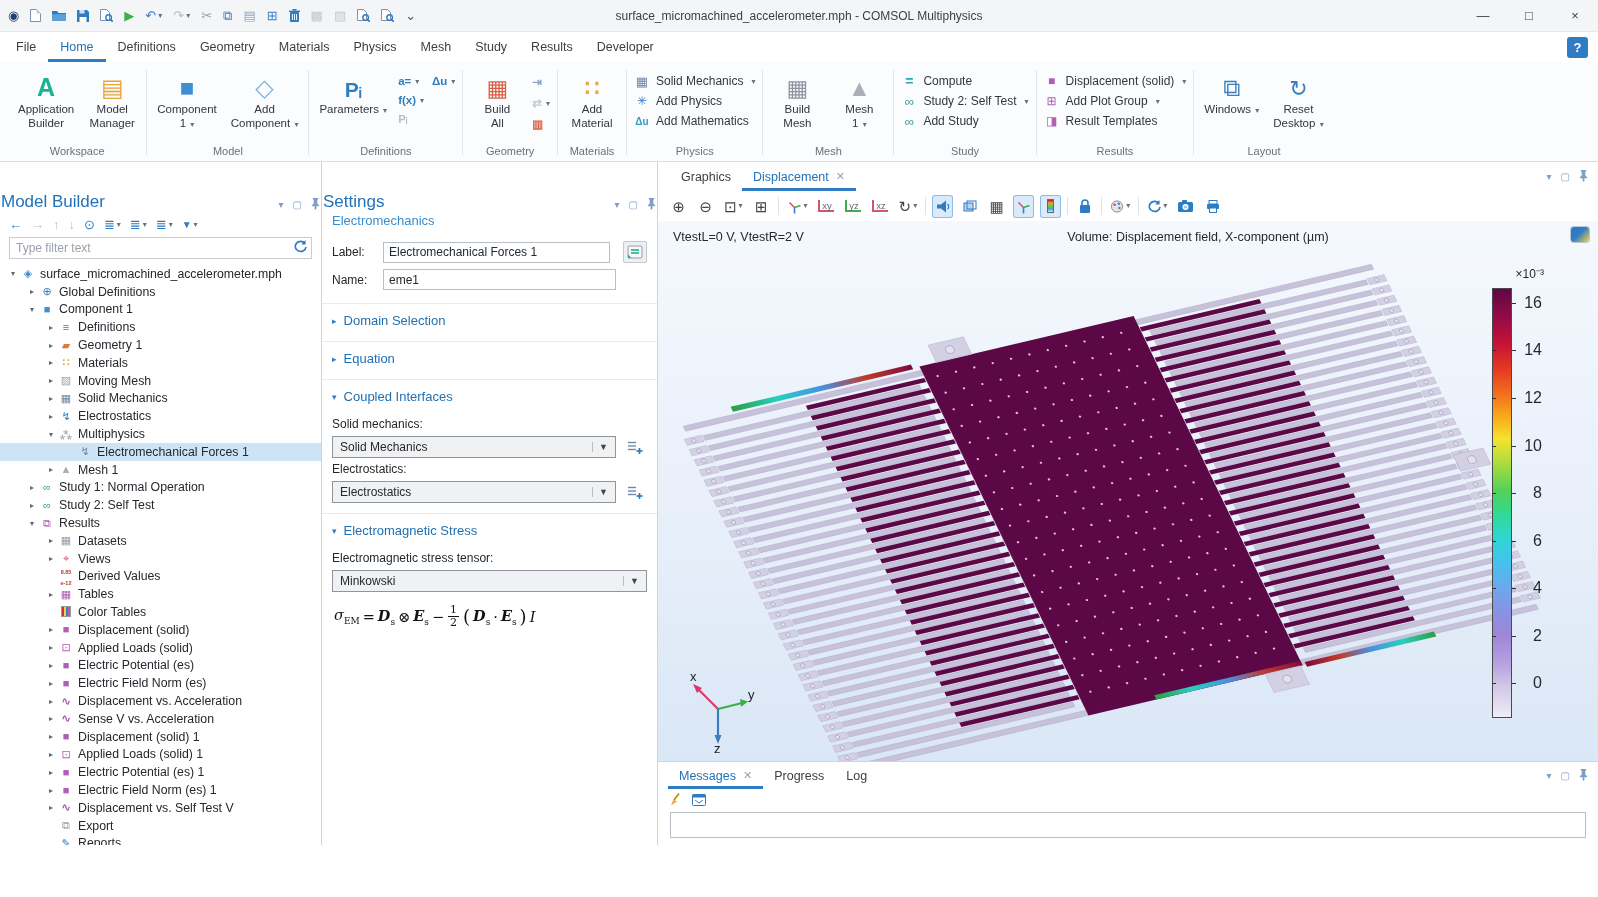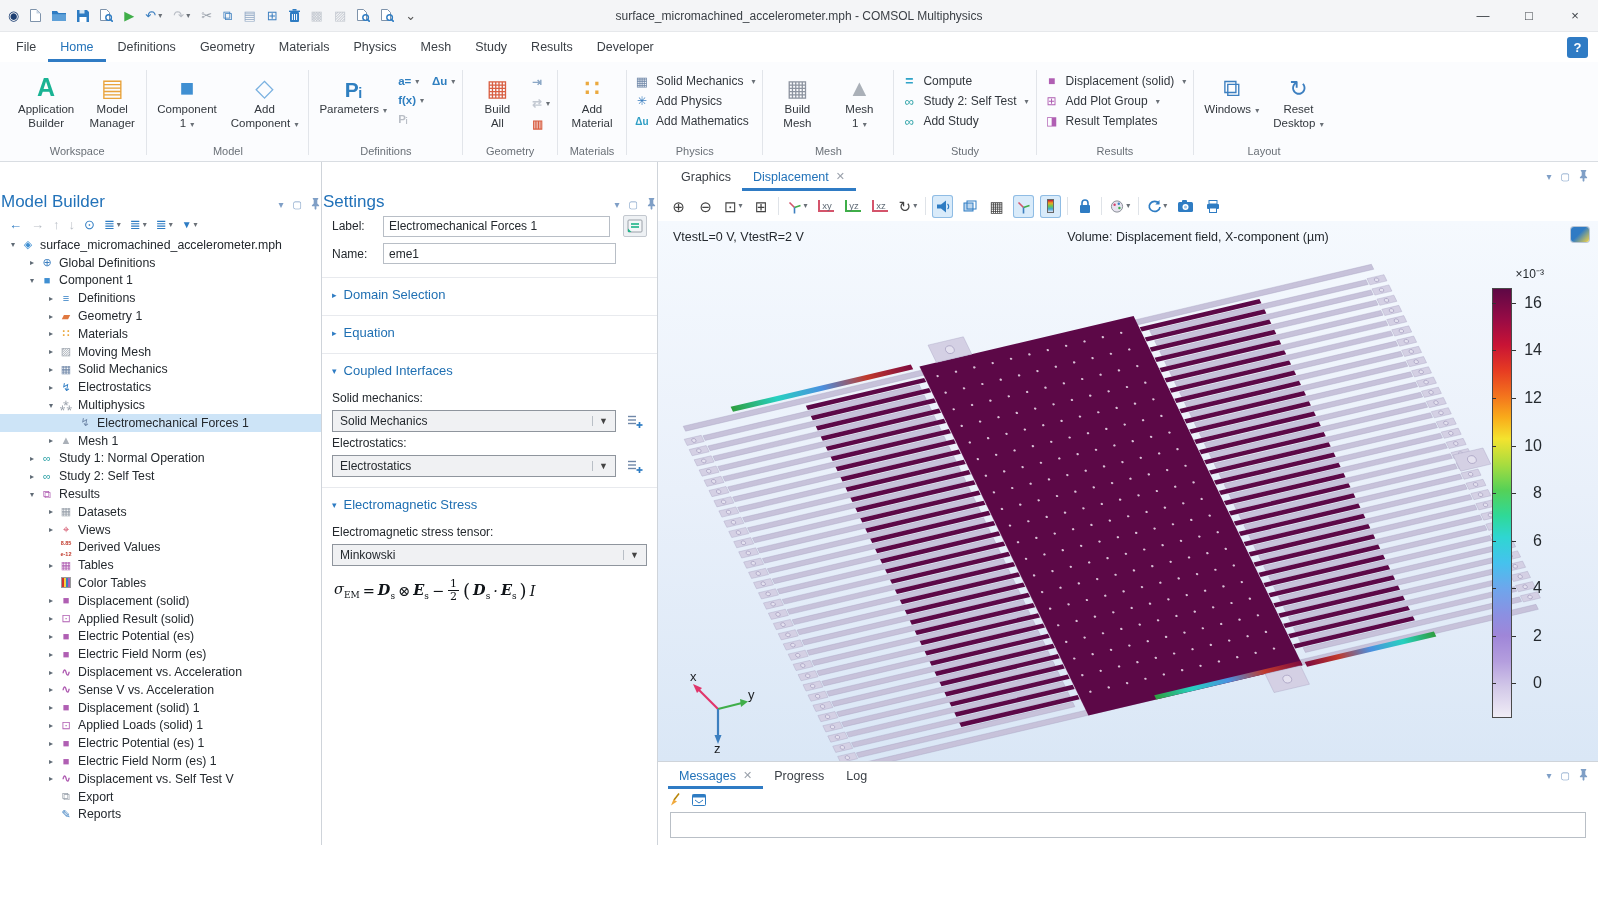--- a/index.html
+++ b/index.html
@@ -440,20 +440,27 @@
           </span>
           <span class="mbt">
             <span style="color: rgb(46, 124, 195); line-height: 1;">≣</span>
             <span class="garr">▾</span>
           </span>
           <span class="mbt">
             <span style="color: rgb(46, 124, 195); line-height: 1; font-size: 10px;">▼</span>
             <span class="garr">▾</span>
           </span>
         </div>
+      <div class="filter-row">
+        <input placeholder="Type filter text" style="">
+        <span class="refspot"><svg width="14" height="13" viewBox="0 0 14 13">
+              <path d="M12 3.5A5.4 5 0 1 0 13 7" fill="none" stroke="#2e7cc3" stroke-width="1.7"></path>
+              <path d="M12.5 0v4.4H8.3z" fill="#2e7cc3"></path>
+            </svg></span>
+      </div>
       <div class="tree" id="tree">
           <div class="titem" style="padding-left: 6px;">
             <span class="chev">▾</span>
             <span class="ticon" style="color: rgb(63, 143, 210);">◈</span>
             <span>surface_micromachined_accelerometer.mph</span>
           </div>
           <div class="titem" style="padding-left: 25px;">
             <span class="chev">▸</span>
             <span class="ticon" style="color: rgb(60, 127, 192);">⊕</span>
             <span>Global Definitions</span>
@@ -549,21 +556,21 @@
             <span>Color Tables</span>
           </div>
           <div class="titem" style="padding-left: 44px;">
             <span class="chev">▸</span>
             <span class="ticon" style="color: rgb(176, 95, 179);">■</span>
             <span>Displacement (solid)</span>
           </div>
           <div class="titem" style="padding-left: 44px;">
             <span class="chev">▸</span>
             <span class="ticon" style="color: rgb(176, 95, 179);">⊡</span>
-            <span>Applied Result (solid)</span>
+            <span>Applied Loads (solid)</span>
           </div>
           <div class="titem" style="padding-left: 44px;">
             <span class="chev">▸</span>
             <span class="ticon" style="color: rgb(176, 95, 179);">■</span>
             <span>Electric Potential (es)</span>
           </div>
           <div class="titem" style="padding-left: 44px;">
             <span class="chev">▸</span>
             <span class="ticon" style="color: rgb(176, 95, 179);">■</span>
             <span>Electric Field Norm (es)</span>
@@ -620,20 +627,21 @@
       <div class="phead">
         <span class="p-title">Settings</span>
         <span class="phead-icons">
           <span>▾</span>
           <span>▢</span>
           <span class="pinspot"><svg viewBox="0 0 10 14" width="9" height="13">
                 <path d="M2 1h6v1L7 3v4l2 2v1H6v3l-1 1-1-1v-3H1v-1l2-2V3L2 2z" fill="#7f9fc6"></path>
               </svg></span>
         </span>
       </div>
+      <div class="p-sub">Electromechanics</div>
 
       <div class="frow">
         <span class="flabel">Label:</span>
         <input value="Electromechanical Forces 1" style="">
         <span class="mini-btn renspot">
             <svg width="16" height="14" viewBox="0 0 16 14">
               <rect x="1" y="1" width="14" height="12" rx="1" fill="#f4f6f8" stroke="#9aa0a8"></rect>
               <line x1="4" y1="5" x2="12" y2="5" stroke="#1db487" stroke-width="1.6"></line>
               <line x1="4" y1="8" x2="12" y2="8" stroke="#1db487" stroke-width="1.6"></line>
               <path d="M1 9.5l3.5 3.5H1z" fill="#1db487"></path>

